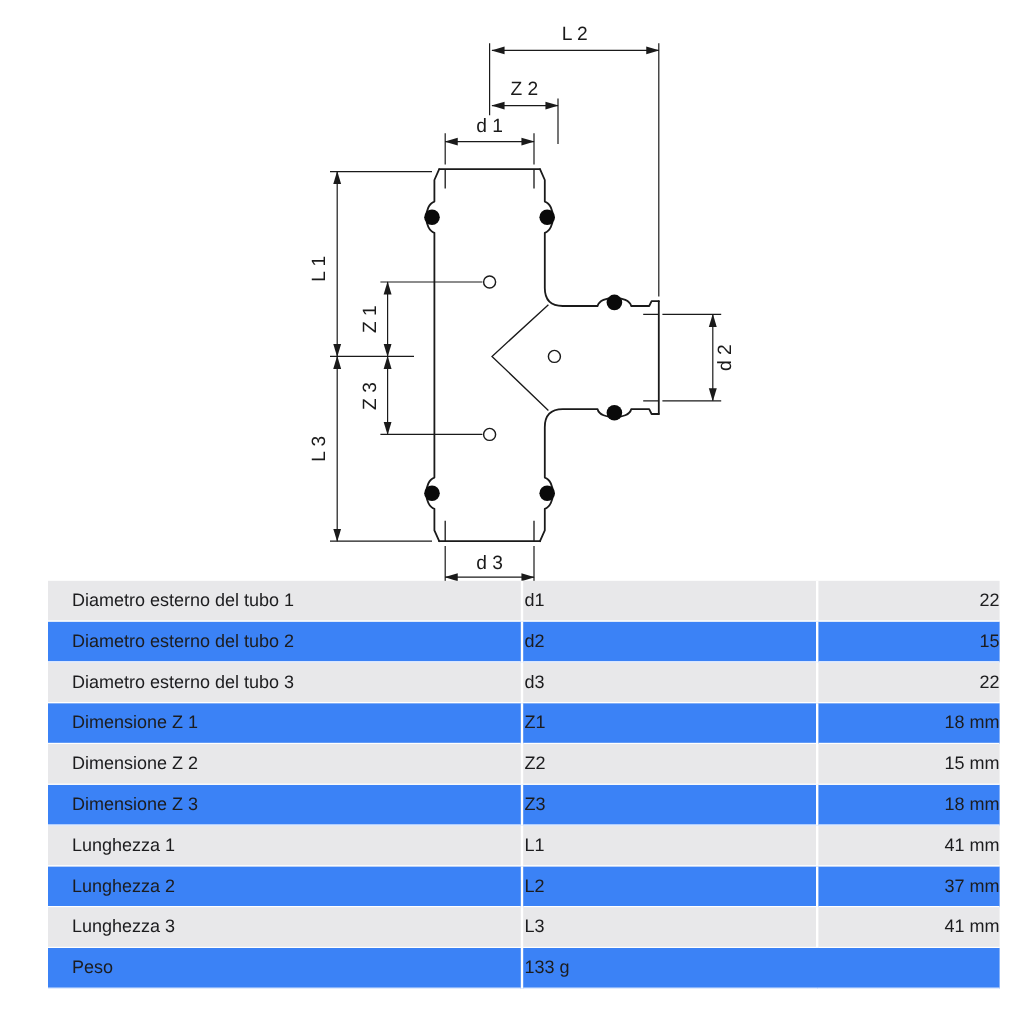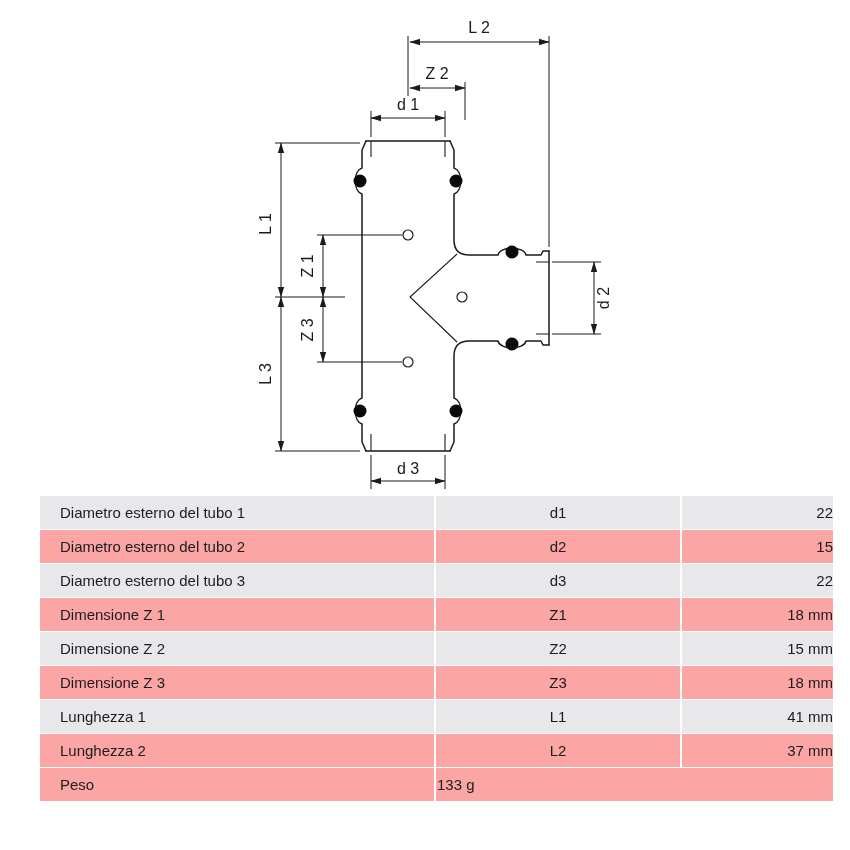--- a/index.html
+++ b/index.html
@@ -11,33 +11,33 @@
   .drawing-wrap{position:absolute;top:0;left:0;width:850px;height:506px;}
   svg text{font-family:"Liberation Sans",sans-serif;font-size:16px;fill:#1a1a1a;}
   .outline{fill:none;stroke:#1a1a1a;stroke-width:1.5;stroke-linejoin:round;stroke-linecap:round;}
   .thin{fill:none;stroke:#1a1a1a;stroke-width:1.1;}
   .ext{stroke:#1a1a1a;stroke-width:1;}
   .dim{stroke:#1a1a1a;stroke-width:1;fill:none;}
   .oring{fill:#0a0a0a;stroke:none;}
   .refcircle{fill:#ffffff;stroke:#1a1a1a;stroke-width:1.2;}
 
   .spec-table{
-    position:absolute;top:496px;left:40px;
+    position:absolute;top:484px;left:40px;
     width:765px;border-collapse:collapse;table-layout:fixed;
   }
   .spec-table td{
     height:31px;font-size:15px;color:#1c1c1e;
     border-bottom:1.5px solid #ffffff;vertical-align:middle;
   }
   .c1{width:373px;padding-left:20px;text-align:left;}
-  .c2{width:242px;text-align:center;border-left:2px solid #ffffff;margin-top:24px;}
+  .c2{width:242px;border-left:2px solid #ffffff;margin-top:24px;}
   .c3{width:150px;text-align:right;padding-right:0;border-left:2px solid #ffffff;}
   .c23{text-align:left;border-left:2px solid #ffffff;}
   .gray{background:#e8e8ea;}
-  .light{background:#fca5a5;}
+  .light{background:#3b82f6;}
 </style>
 </head>
 <body>
 
 <div class="drawing-wrap">
   <svg width="850" height="506" viewBox="0 0 850 506">
     <defs>
       <marker id="arrow" viewBox="0 0 10 8" refX="9.5" refY="4" markerWidth="11" markerHeight="8.8" markerUnits="userSpaceOnUse" orient="auto-start-reverse">
         <path d="M0,1 L10,4 L0,7 z" fill="#1a1a1a"></path>
       </marker>
@@ -152,18 +152,23 @@
     <tr class="gray">
       <td class="c1">Lunghezza 1</td>
       <td class="c2">L1</td>
       <td class="c3">41 mm</td>
     </tr>
     <tr class="light">
       <td class="c1">Lunghezza 2</td>
       <td class="c2">L2</td>
       <td class="c3">37 mm</td>
     </tr>
+    <tr class="gray">
+      <td class="c1">Lunghezza 3</td>
+      <td class="c2">L3</td>
+      <td class="c3">41 mm</td>
+    </tr>
     <tr class="light">
       <td class="c1">Peso</td>
       <td class="c23" colspan="2">133 g</td>
     </tr>
   </tbody>
 </table>
 
 </body></html>

